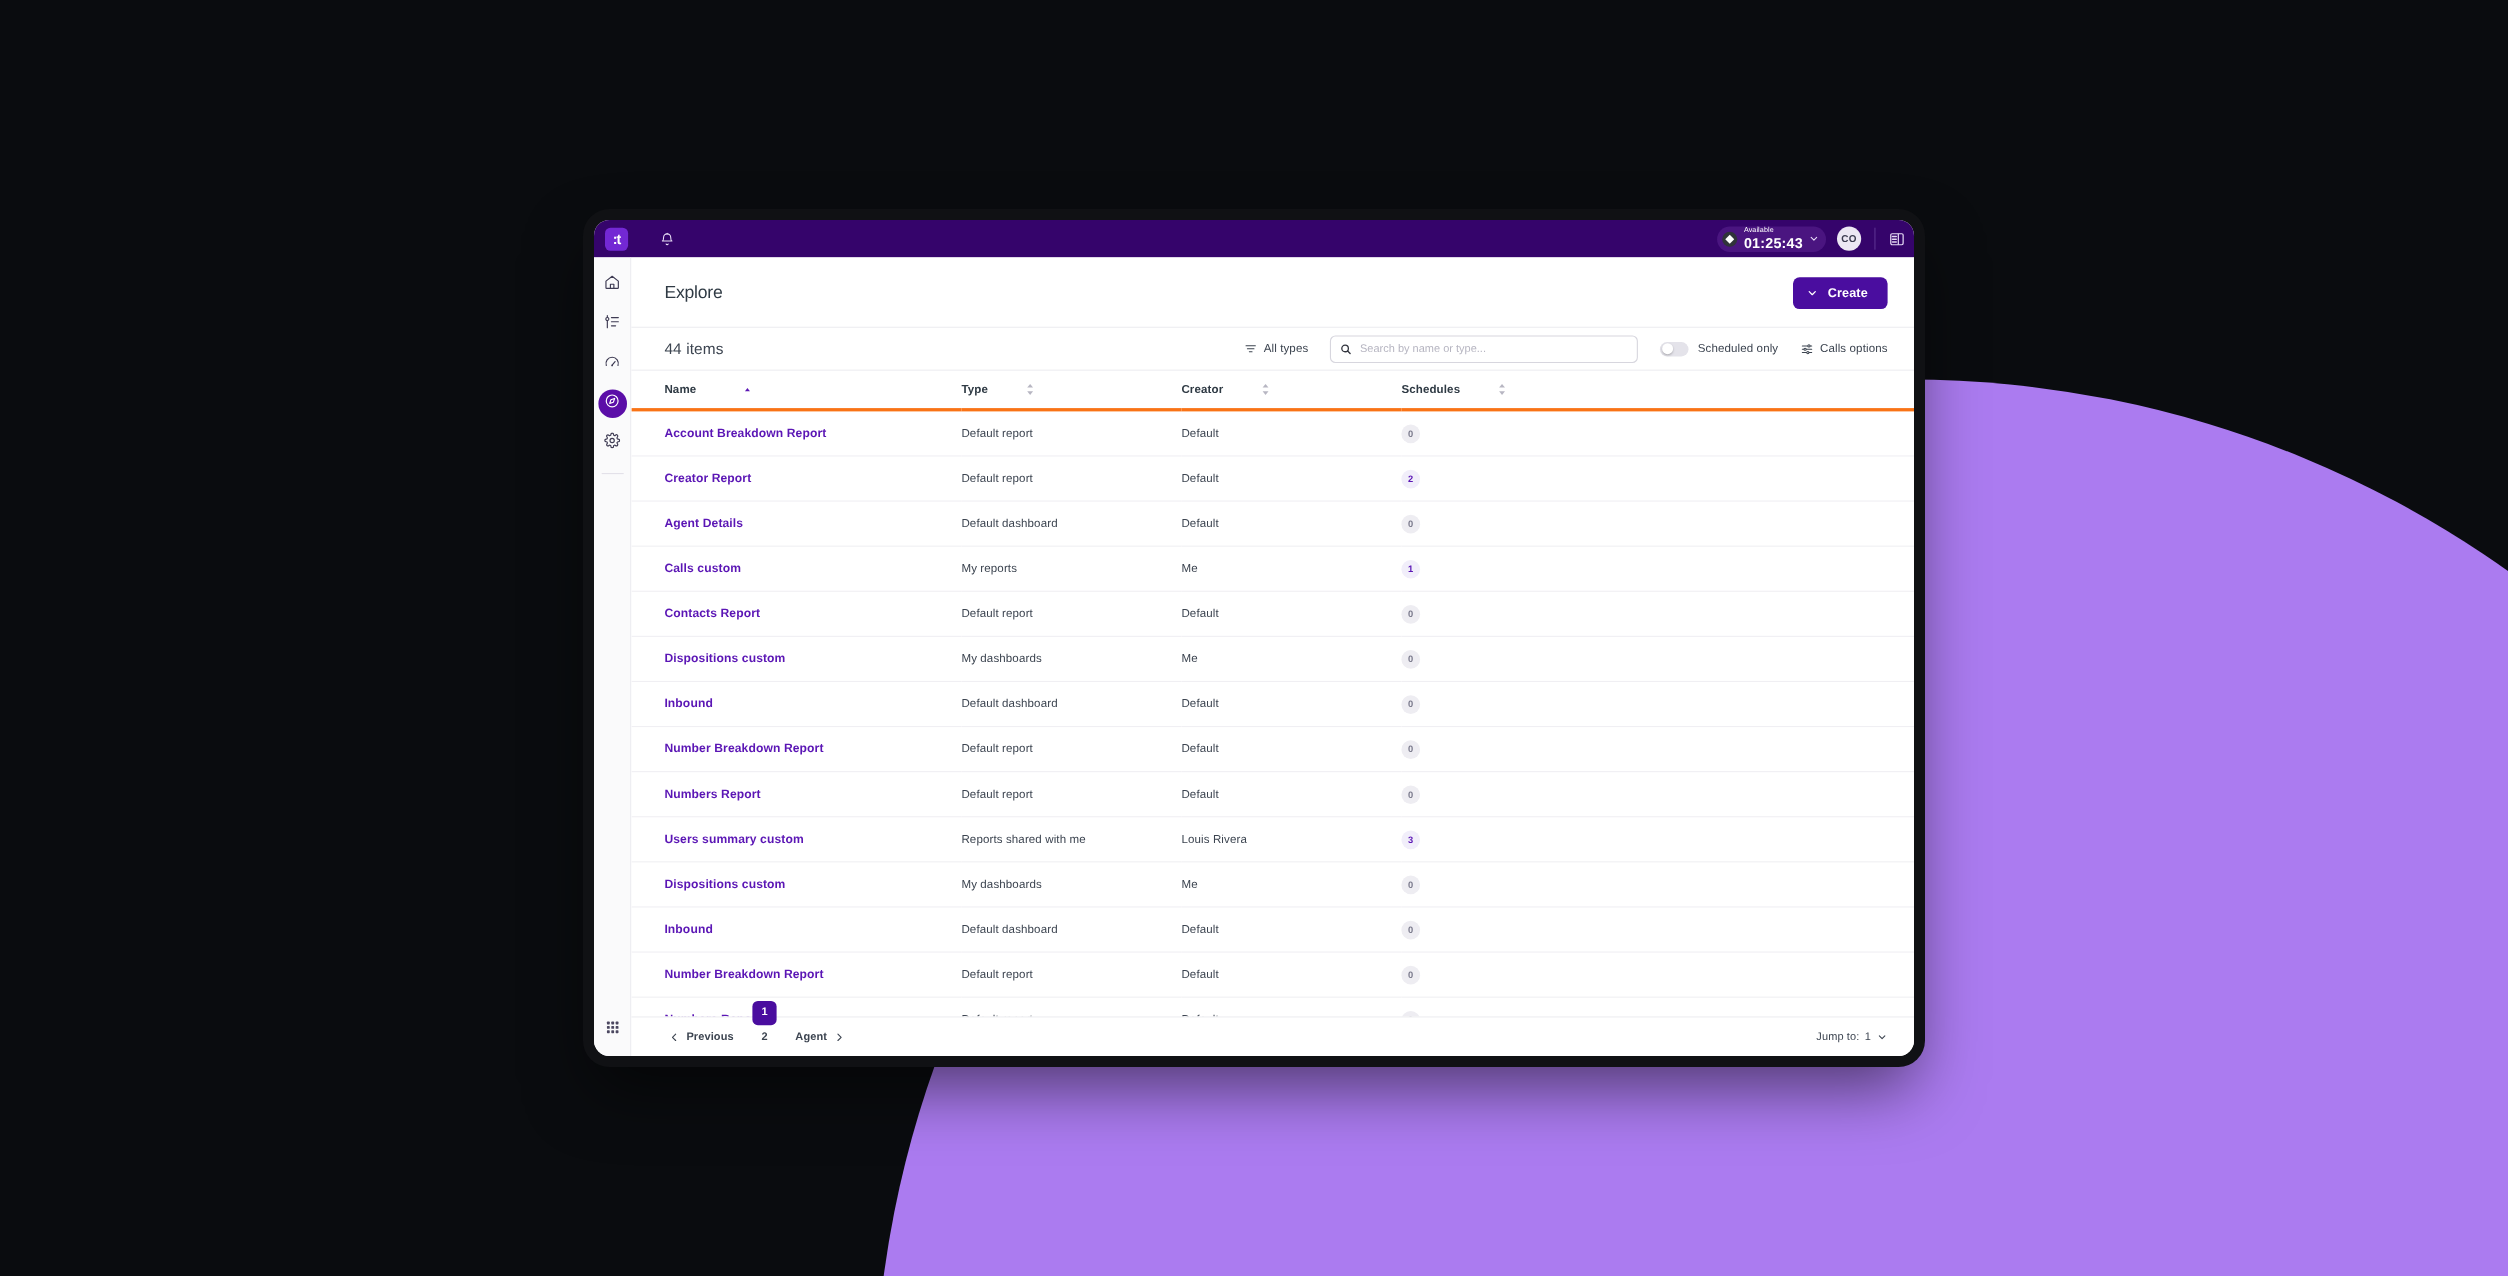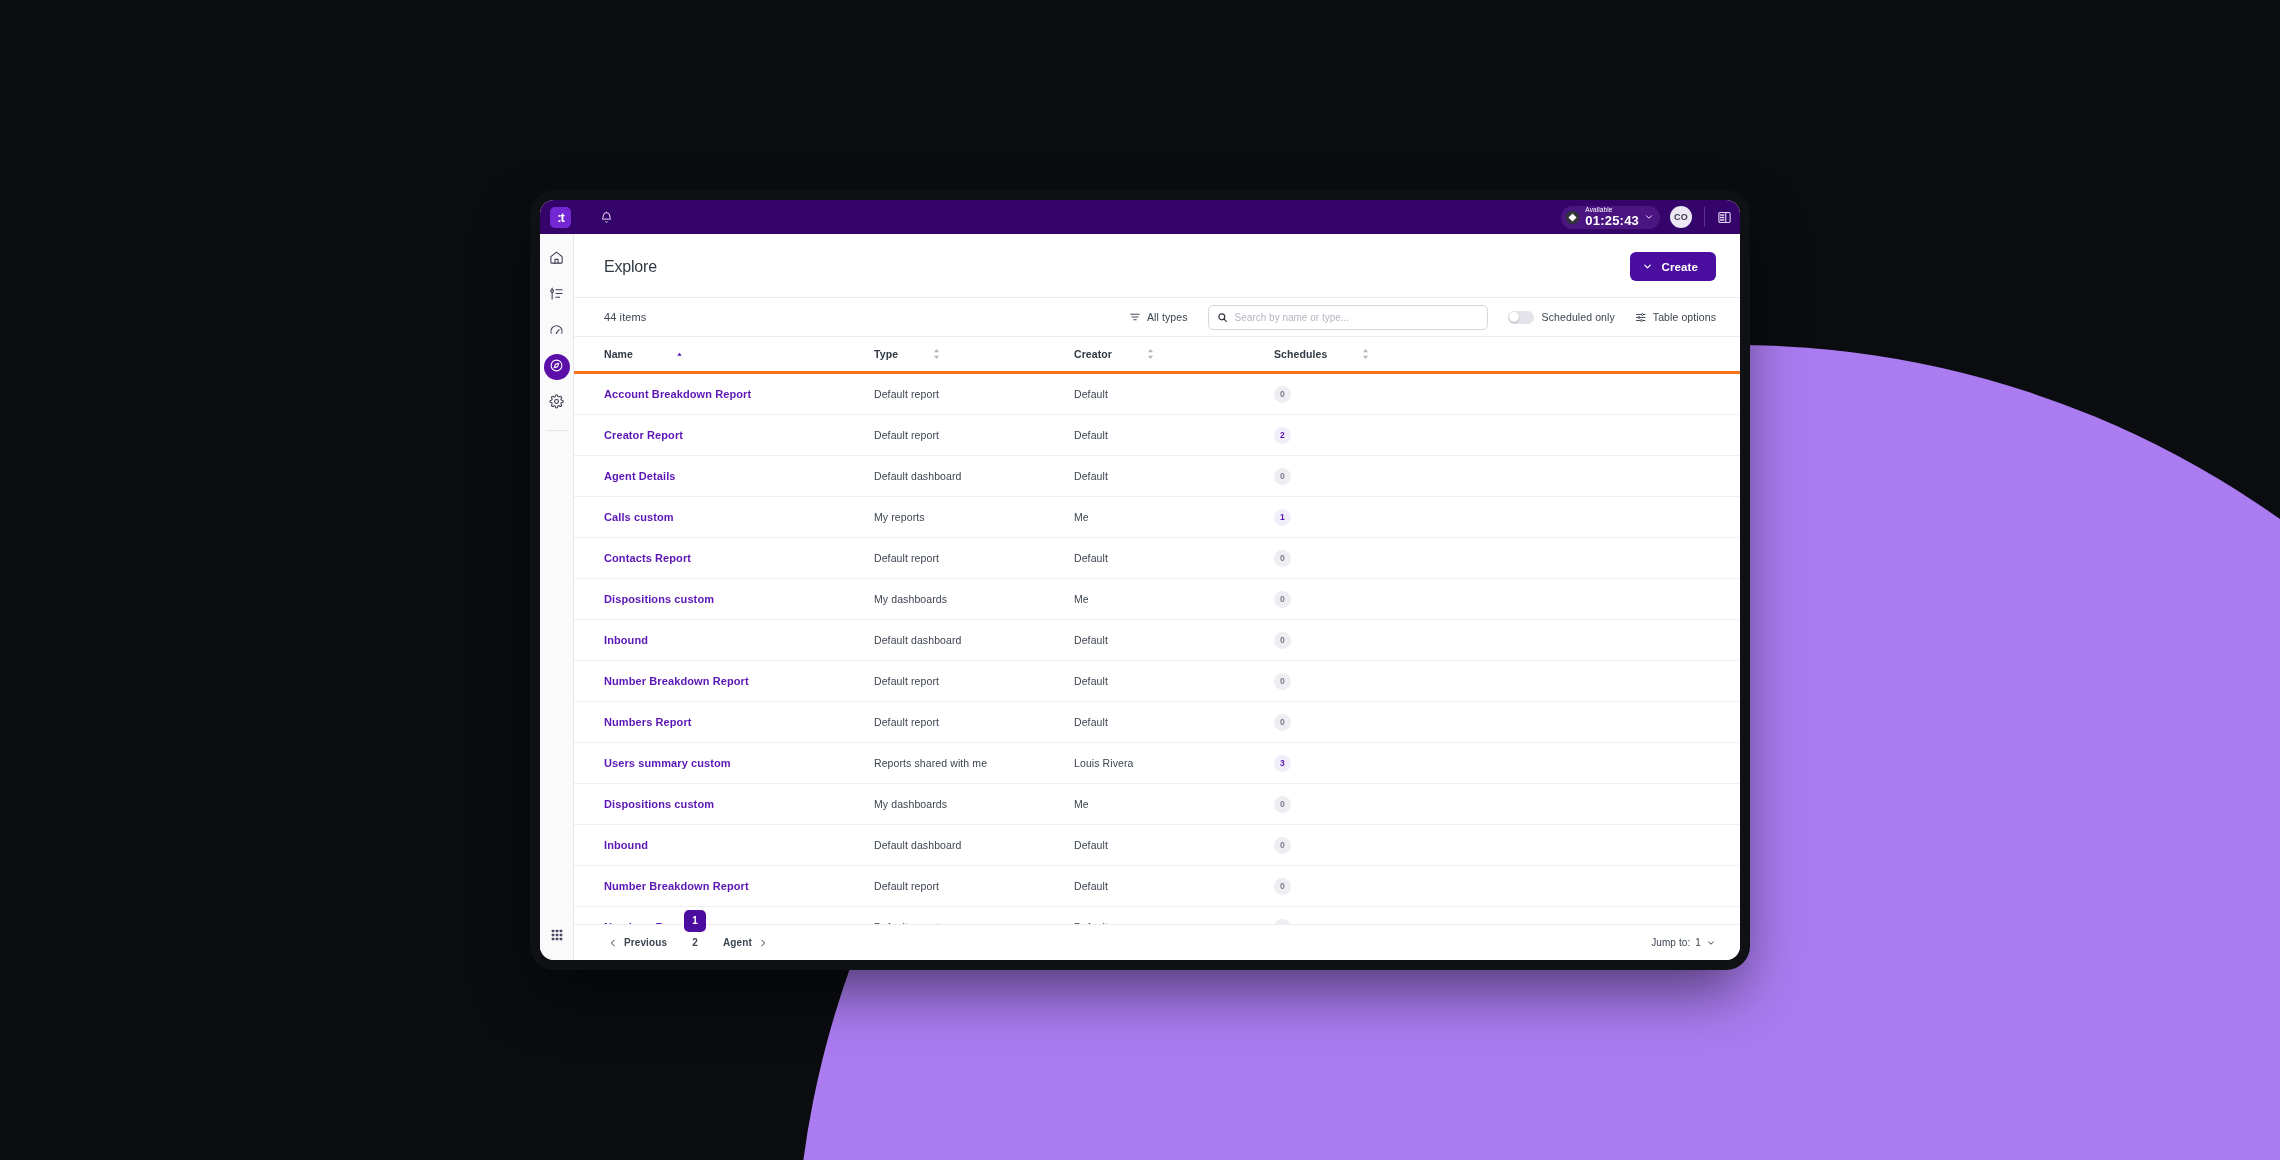--- a/index.html
+++ b/index.html
@@ -194,21 +194,21 @@
   #toolbar {
     display: flex;
     align-items: center;
     padding: 0 24px 0 30px;
     height: 40px;
     border-top: 1px solid #ededf1;
     border-bottom: 1px solid #ededf1;
     flex: 0 0 40px;
   }
   #item-count {
-    font-size: 11px;
+    font-size: 14px;
     color: #3c4450;
     letter-spacing: .1px;
   }
   #toolbar-right {
     margin-left: auto;
     display: flex;
     align-items: center;
     gap: 20px;
   }
   .toolbar-btn {
@@ -532,21 +532,21 @@
             <span style="display:flex;align-items:center;">
               <svg width="12" height="12" viewBox="0 0 24 24" fill="none" stroke="currentColor" stroke-width="1.9" stroke-linecap="round">
                 <line x1="3" y1="7" x2="20" y2="7"></line>
                 <line x1="3" y1="13" x2="20" y2="13"></line>
                 <line x1="3" y1="19" x2="20" y2="19"></line>
                 <circle cx="15" cy="7" r="2" fill="#fff"></circle>
                 <circle cx="8" cy="13" r="2" fill="#fff"></circle>
                 <circle cx="13" cy="19" r="2" fill="#fff"></circle>
               </svg>
             </span>
-            <span>Table options</span>
+            <span>Calls options</span>
           </button>
         </div>
       </div>
 
       <div id="table-scroll">
         <table>
           <thead>
             <tr>
               <th class="col-name">
                 <span class="th-inner">

